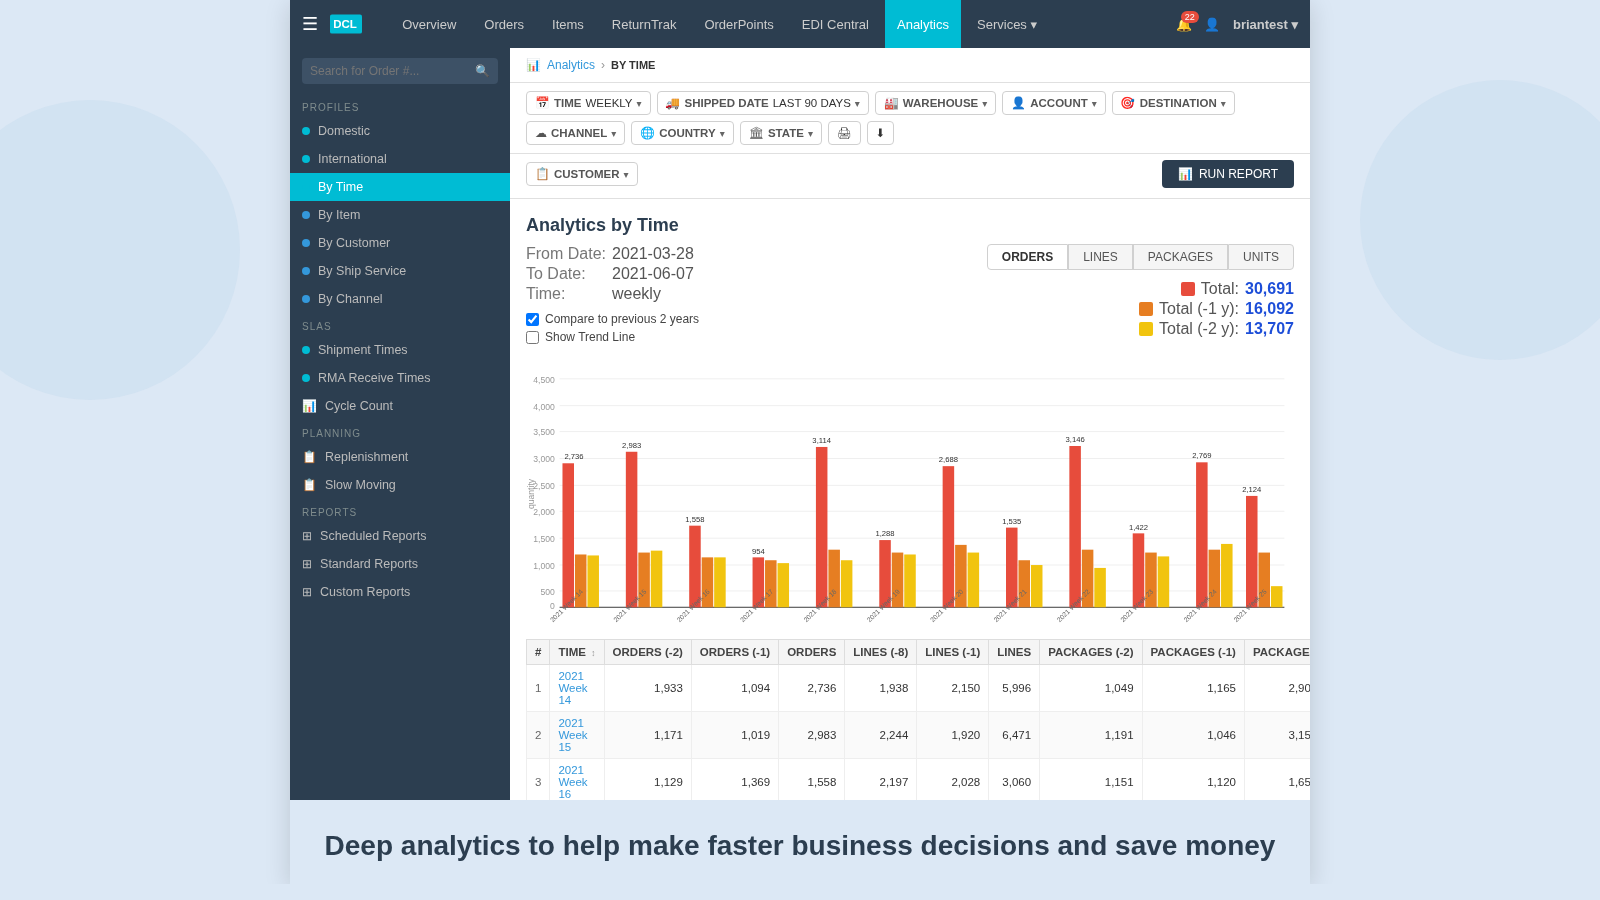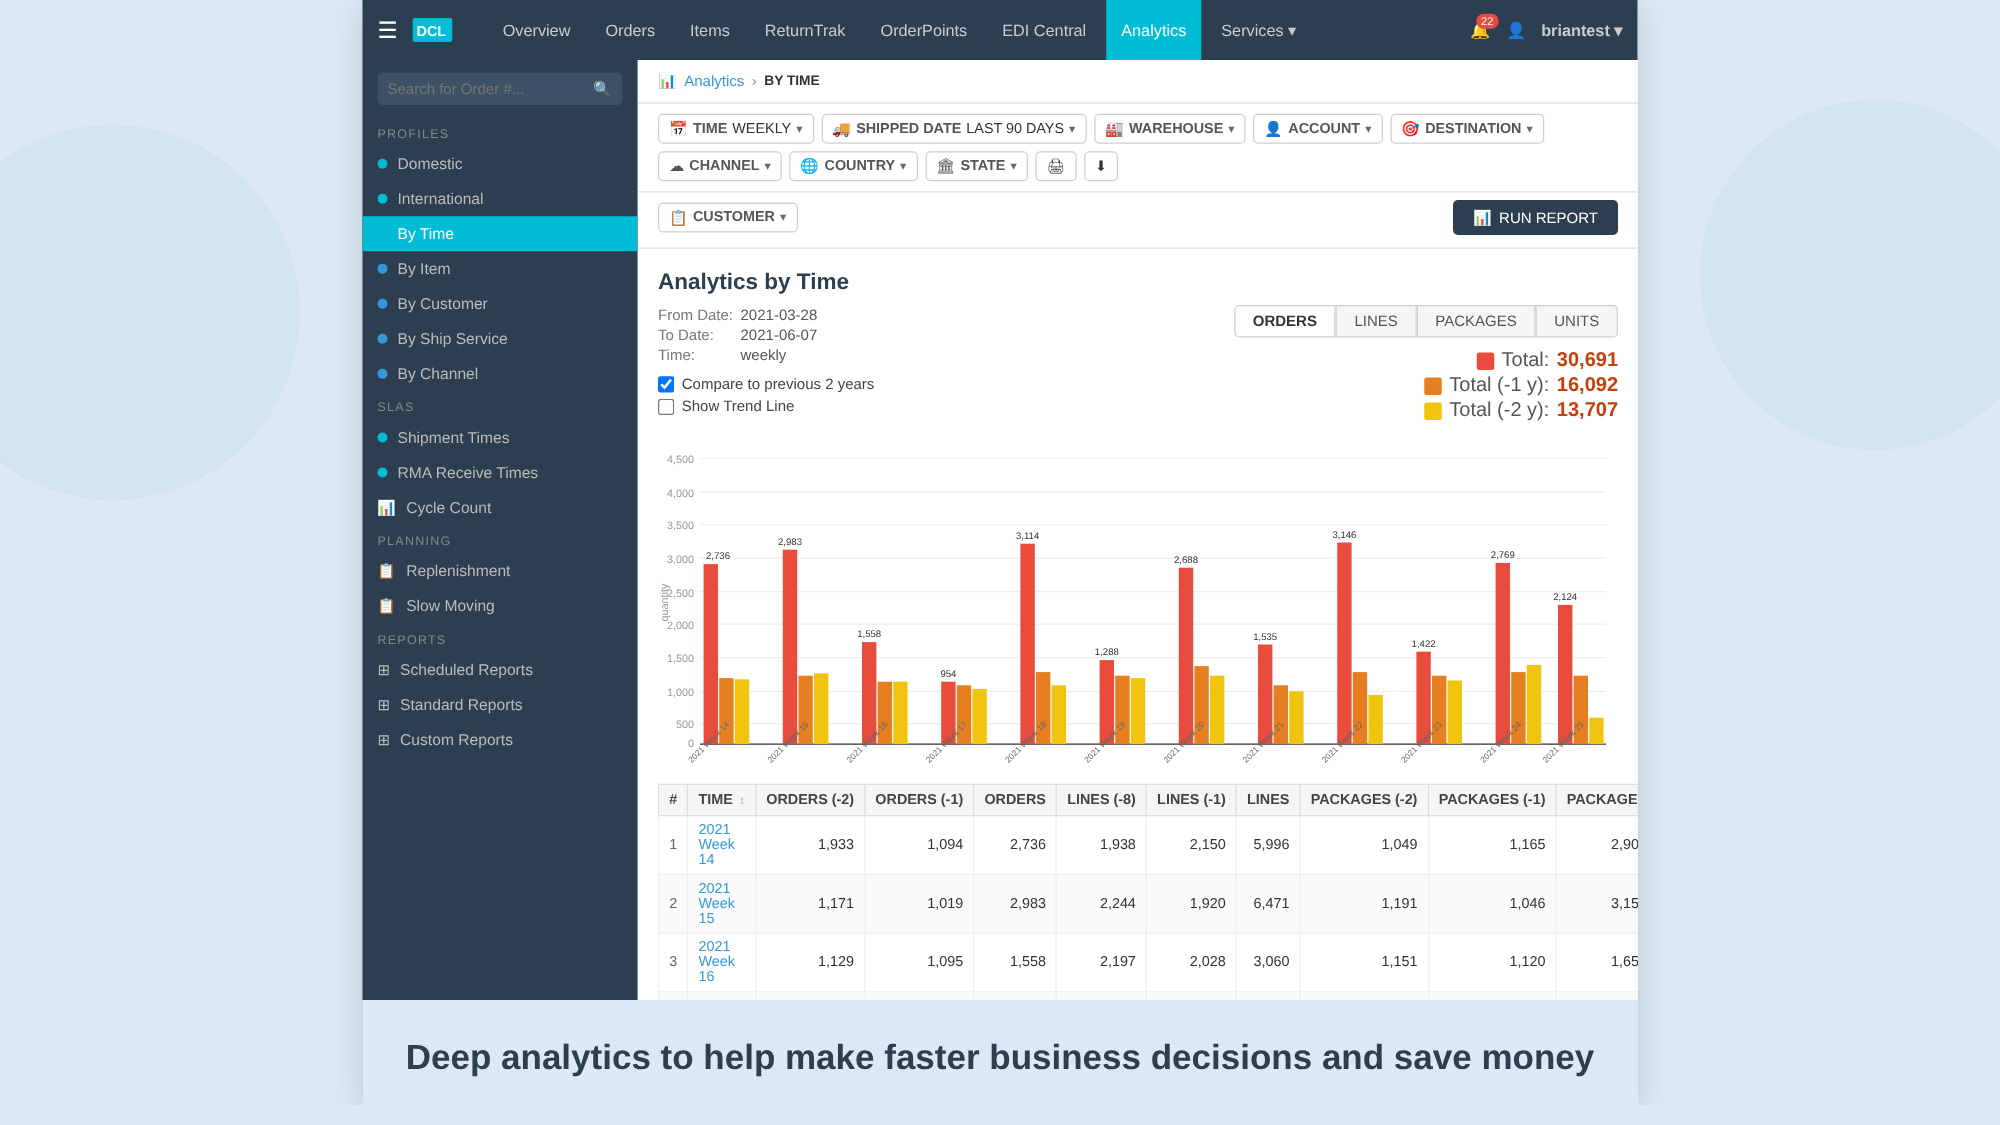--- a/index.html
+++ b/index.html
@@ -77,39 +77,39 @@
       margin-left: auto; background: #2c3e50; color: #fff;
       border: none; border-radius: 4px; padding: 7px 16px; font-size: 12px;
       cursor: pointer; display: flex; align-items: center; gap: 6px;
     }
 
     
     .analytics-body { padding: 16px; }
     .analytics-title { font-size: 18px; font-weight: 600; color: #2c3e50; margin-bottom: 8px; }
 
     .analytics-header { display: flex; align-items: flex-start; justify-content: space-between; margin-bottom: 12px; }
-    .date-info { font-size: 12px; color: #555; }
+    .date-info { font-size: 16px; color: #555; }
     .date-info table { border-collapse: collapse; }
     .date-info td { padding: 1px 6px 1px 0; }
     .date-info td:first-child { color: #777; }
 
     .chart-controls { display: flex; gap: 0; }
     .chart-tab {
       padding: 5px 14px; font-size: 12px; cursor: pointer;
       border: 1px solid #d0d0d0; background: #f5f5f5; color: #555;
     }
     .chart-tab:first-child { border-radius: 4px 0 0 4px; }
     .chart-tab:last-child { border-radius: 0 4px 4px 0; }
     .chart-tab.active { background: #fff; font-weight: 600; color: #333; }
 
     .legend { text-align: right; }
     .legend-item { display: flex; align-items: center; gap: 6px; justify-content: flex-end; font-size: 16px; margin-bottom: 2px; }
     .legend-box { width: 14px; height: 14px; border-radius: 2px; }
     .legend-label { color: #555; }
-    .legend-value { font-weight: 600; color: #c2410c; min-width: 40px; text-align: right; }
+    .legend-value { font-weight: 600; color: #1d4ed8; min-width: 40px; text-align: right; }
 
     .chart-options { display: flex; flex-direction: column; gap: 4px; margin-bottom: 8px; font-size: 12px; color: #444; }
     .chart-options label { display: flex; align-items: center; gap: 6px; cursor: pointer; }
 
     
     .chart-container { position: relative; }
 
     
     .data-table { width: 100%; border-collapse: collapse; font-size: 11.5px; margin-top: 12px; }
     .data-table th {
@@ -542,21 +542,21 @@
       <td>6,471</td>
       <td>1,191</td>
       <td>1,046</td>
       <td>3,151</td>
 
     </tr>
               <tr>
       <td>3</td>
       <td style="color:#3498db;cursor:pointer">2021 Week 16</td>
       <td>1,129</td>
-      <td>1,095</td>
+      <td>1,369</td>
       <td>1,558</td>
       <td>2,197</td>
       <td>2,028</td>
       <td>3,060</td>
       <td>1,151</td>
       <td>1,120</td>
       <td>1,650</td>
 
     </tr>
               <tr>

